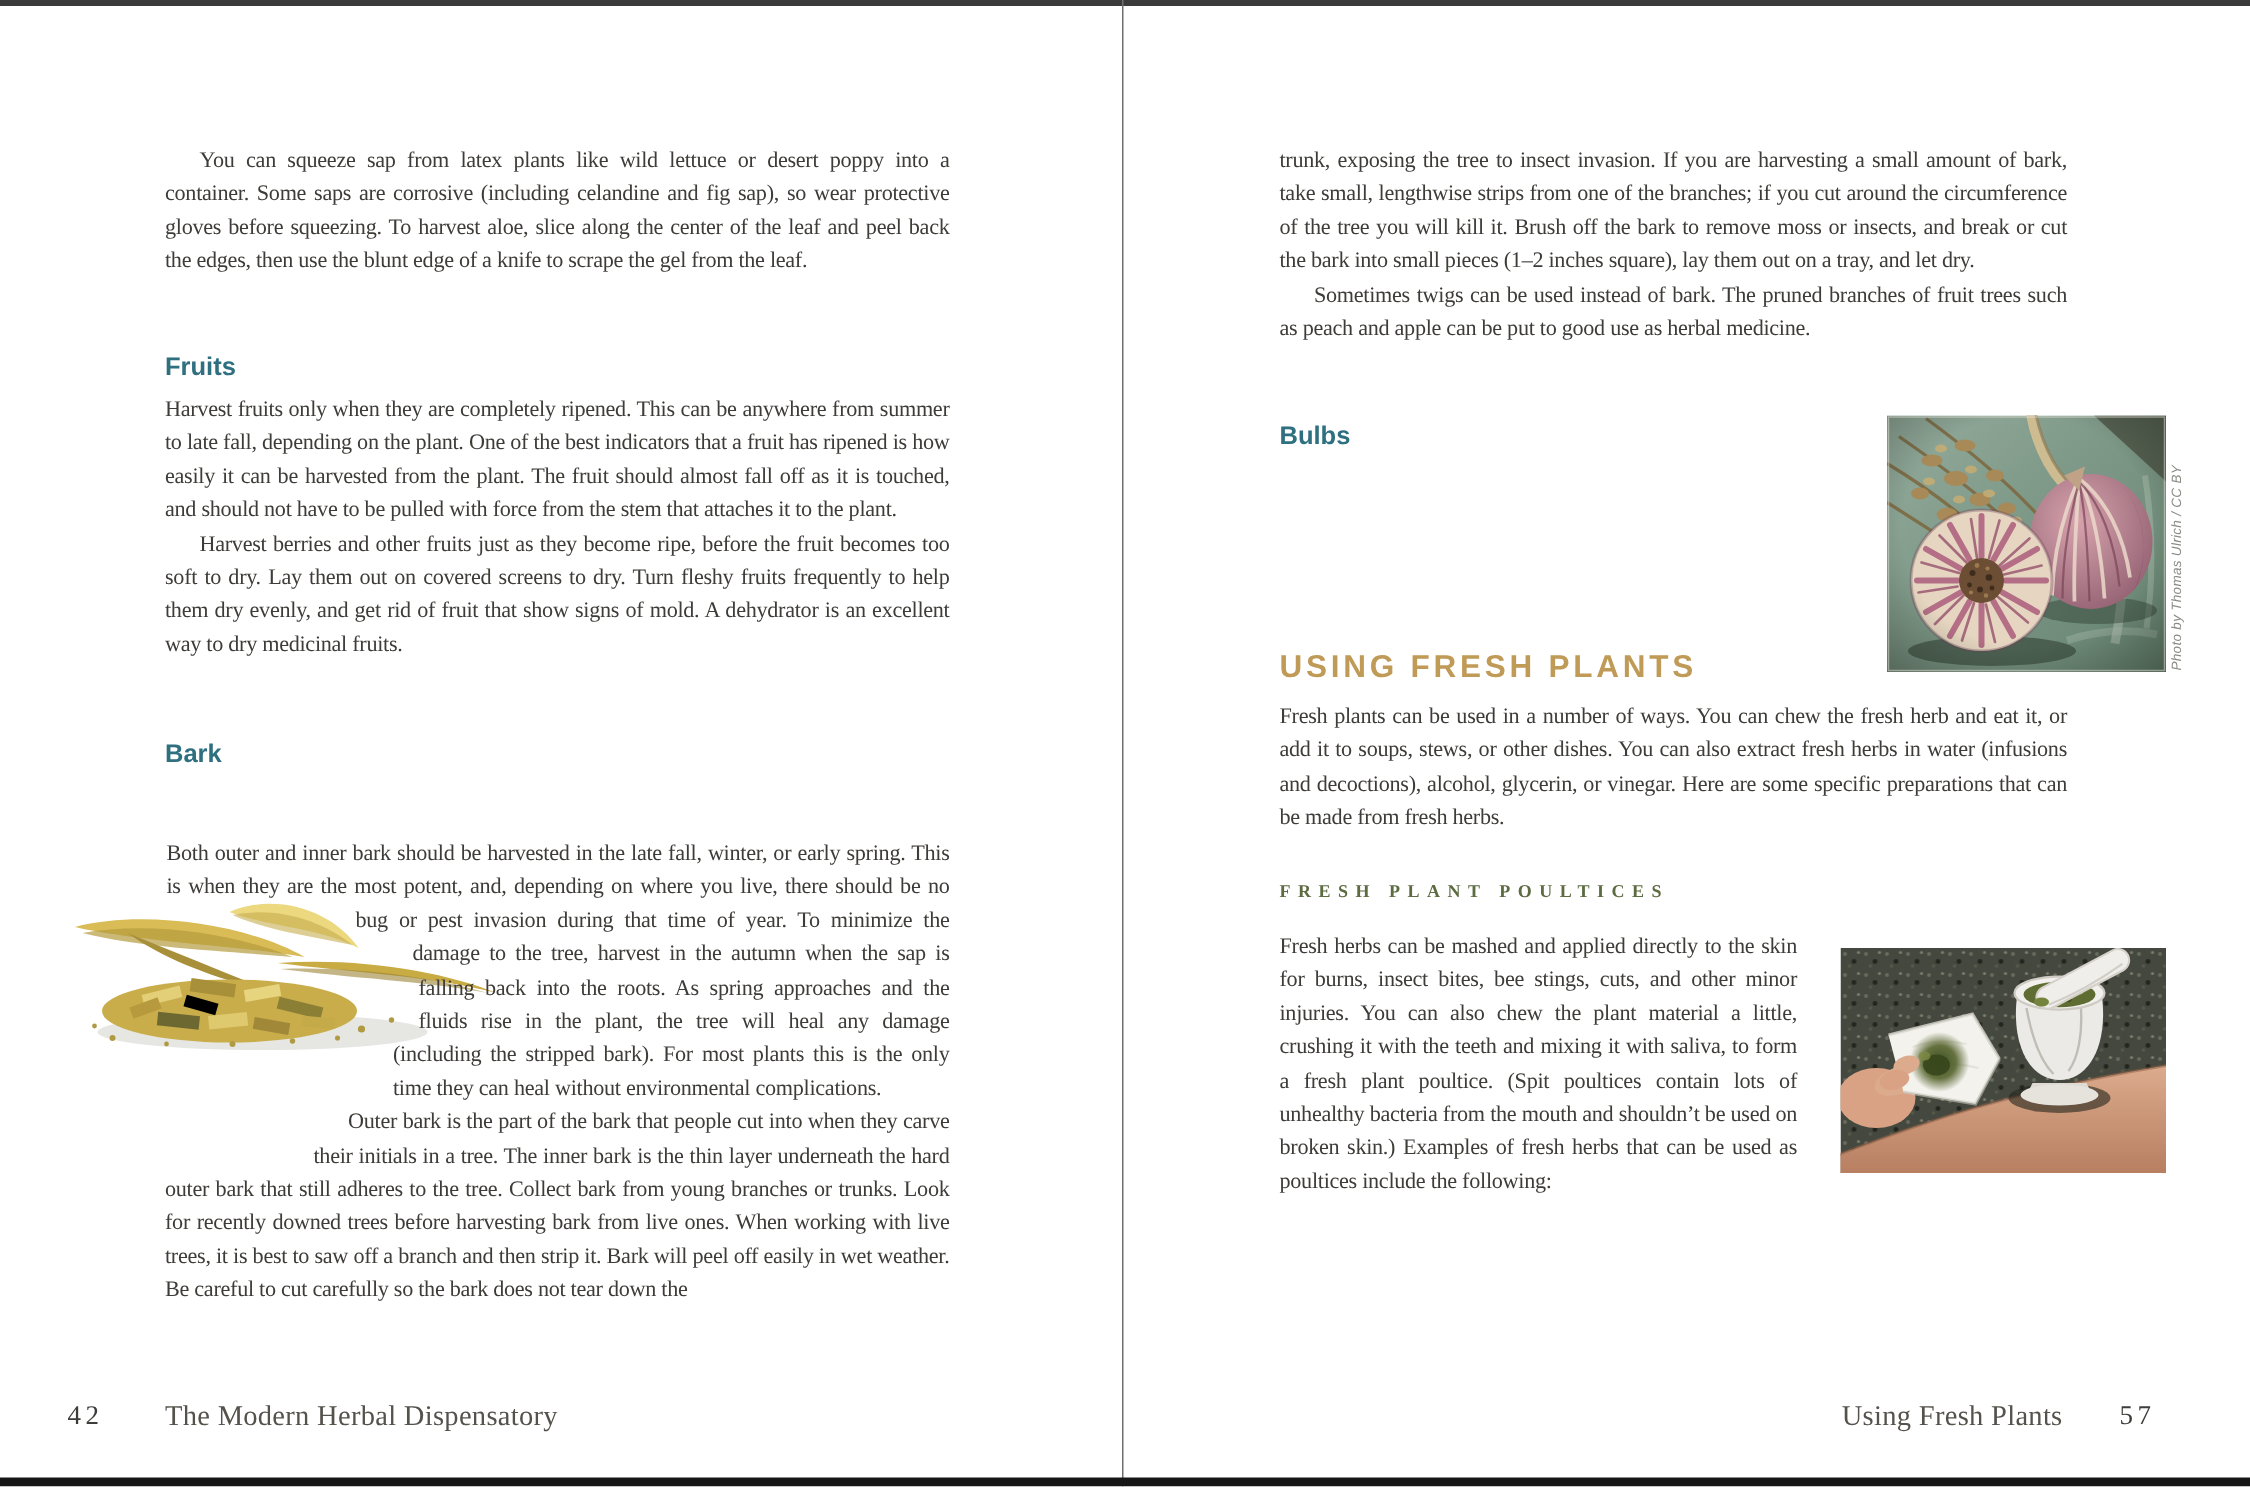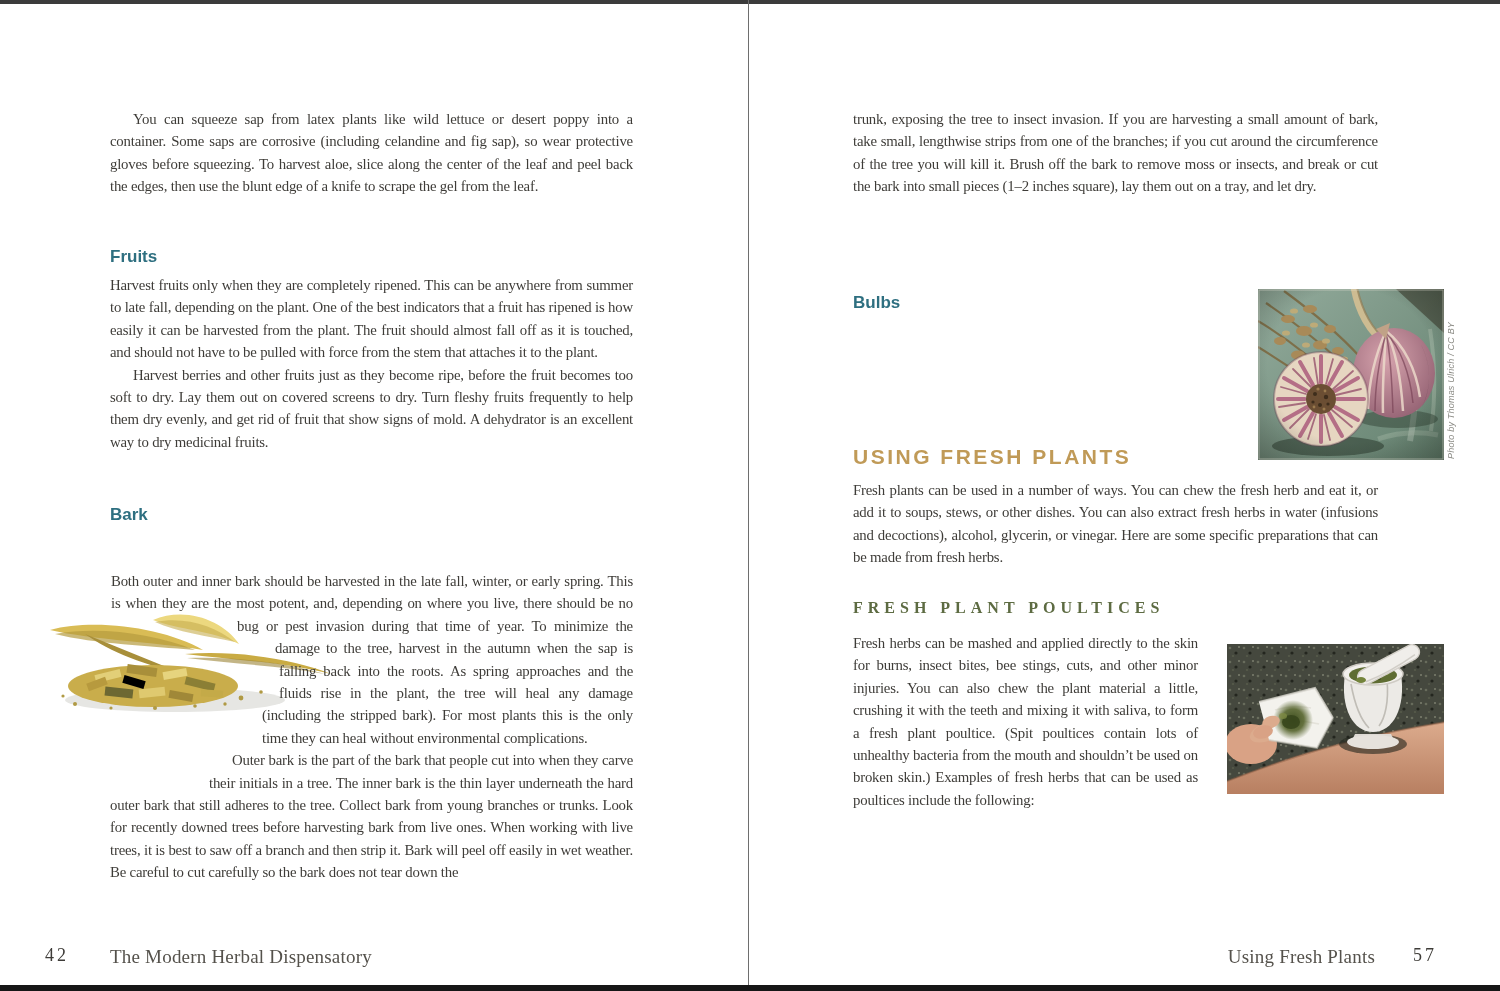--- a/index.html
+++ b/index.html
@@ -6,21 +6,21 @@
   html,body { background:#ffffff; }
   body {
     position:relative; width:1500px; height:991px; overflow:hidden;
     font-family:"Liberation Serif", serif;
   }
   .bar { position:absolute; left:0; width:1500px; background:#3b3b3b; }
   .bar.top { top:0; height:4px; }
   .bar.bottom { bottom:0; height:6px; background:#161616; }
   .gutter { position:absolute; top:0; left:748px; width:1px; height:991px; background:#6e6e6e; }
 
-  .page { position:absolute; top:16px; height:884px; }
+  .page { position:absolute; top:4px; height:884px; }
   .page.left { left:0; width:748px; }
   .page.right { left:749px; width:751px; }
   .blk { position:absolute; }
 
   .body-text {
     font-family:"Liberation Serif", serif;
     font-size:14.8px; line-height:22.4px; letter-spacing:-0.2px;
     color:#3e3c38; text-align:justify;
   }
   .body-text p { margin:0; }
@@ -29,21 +29,21 @@
   .sub-head {
     font-family:"Liberation Sans", sans-serif;
     font-weight:bold; font-size:17px; line-height:22px; color:#2e6f80;
   }
   .gold-head {
     font-family:"Liberation Sans", sans-serif;
     font-weight:bold; font-size:21px; letter-spacing:2.5px; color:#c09a57;
   }
   .olive-head {
     font-family:"Liberation Serif", serif;
-    font-size:16px; letter-spacing:5px; color:#5d6b42;
+    font-size:12px; letter-spacing:5px; color:#5d6b42;
   }
 
   .sp { float:left; clear:left; display:block; }
 
   .footer-title { font-size:19px; color:#55524c; letter-spacing:0.2px; }
   .pagenum { font-size:18px; color:#3e3c38; letter-spacing:3px; }
 
   .credit {
     position:absolute; writing-mode:vertical-rl; transform:rotate(180deg);
     font-family:"Liberation Sans", sans-serif; font-style:italic;
@@ -124,20 +124,21 @@
   <div class="blk" style="top:929px; left:45px; width:600px;">
     <span class="pagenum" style="position:absolute; left:0; top:0;">42</span>
     <span class="footer-title" style="position:absolute; left:65px; top:1px;">The Modern Herbal Dispensatory</span>
   </div>
 </div>
 
 <div class="page right">
 
   <div class="blk body-text" style="top:92px; left:104px; width:525px;">
     <p>trunk, exposing the tree to insect invasion. If you are harvesting a small amount of bark, take small, lengthwise strips from one of the branches; if you cut around the circumference of the tree you will kill it. Brush off the bark to remove moss or insects, and break or cut the bark into small pieces (1–2 inches square), lay them out on a tray, and let dry.</p>
+    <p class="ind">Sometimes twigs can be used instead of bark. The pruned branches of fruit trees such as peach and apple can be put to good use as herbal medicine.</p>
   </div>
 
   <h3 class="blk sub-head" style="top:276px; left:104px;">Bulbs</h3>
 
 
   <div class="blk" style="top:273px; left:509px; width:186px; height:171px;">
     <svg width="186" height="171" viewBox="0 0 186 171">
       <defs>
         <linearGradient id="gbg" x1="0" y1="0" x2="1" y2="1">
           <stop offset="0" stop-color="#93ab9c"></stop>

